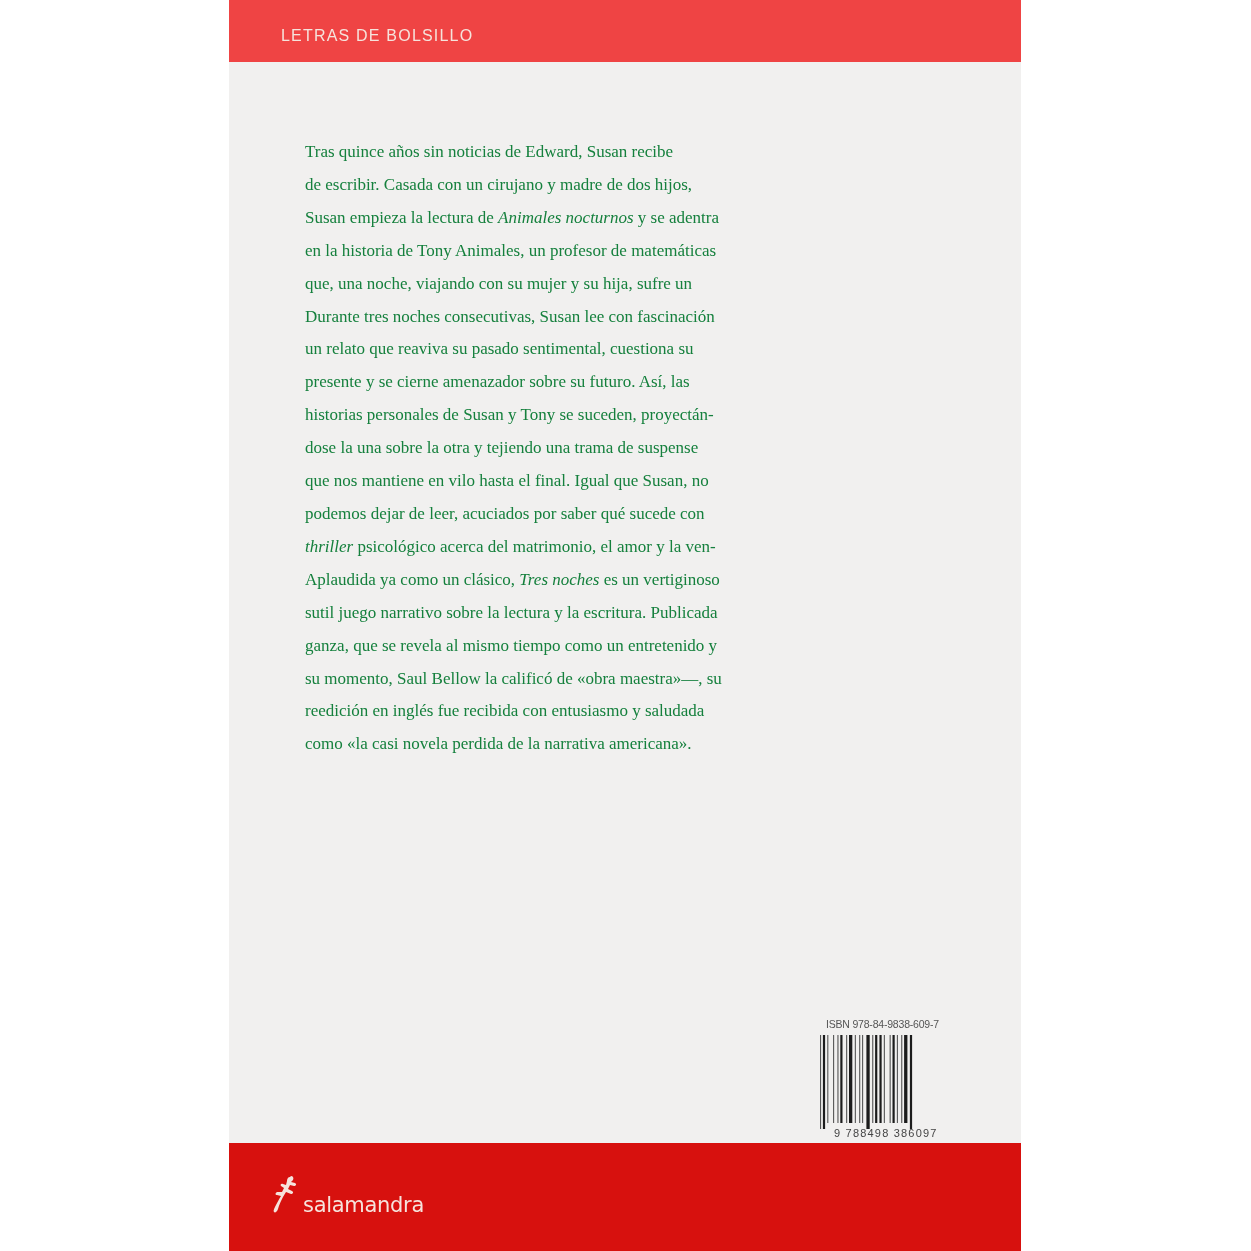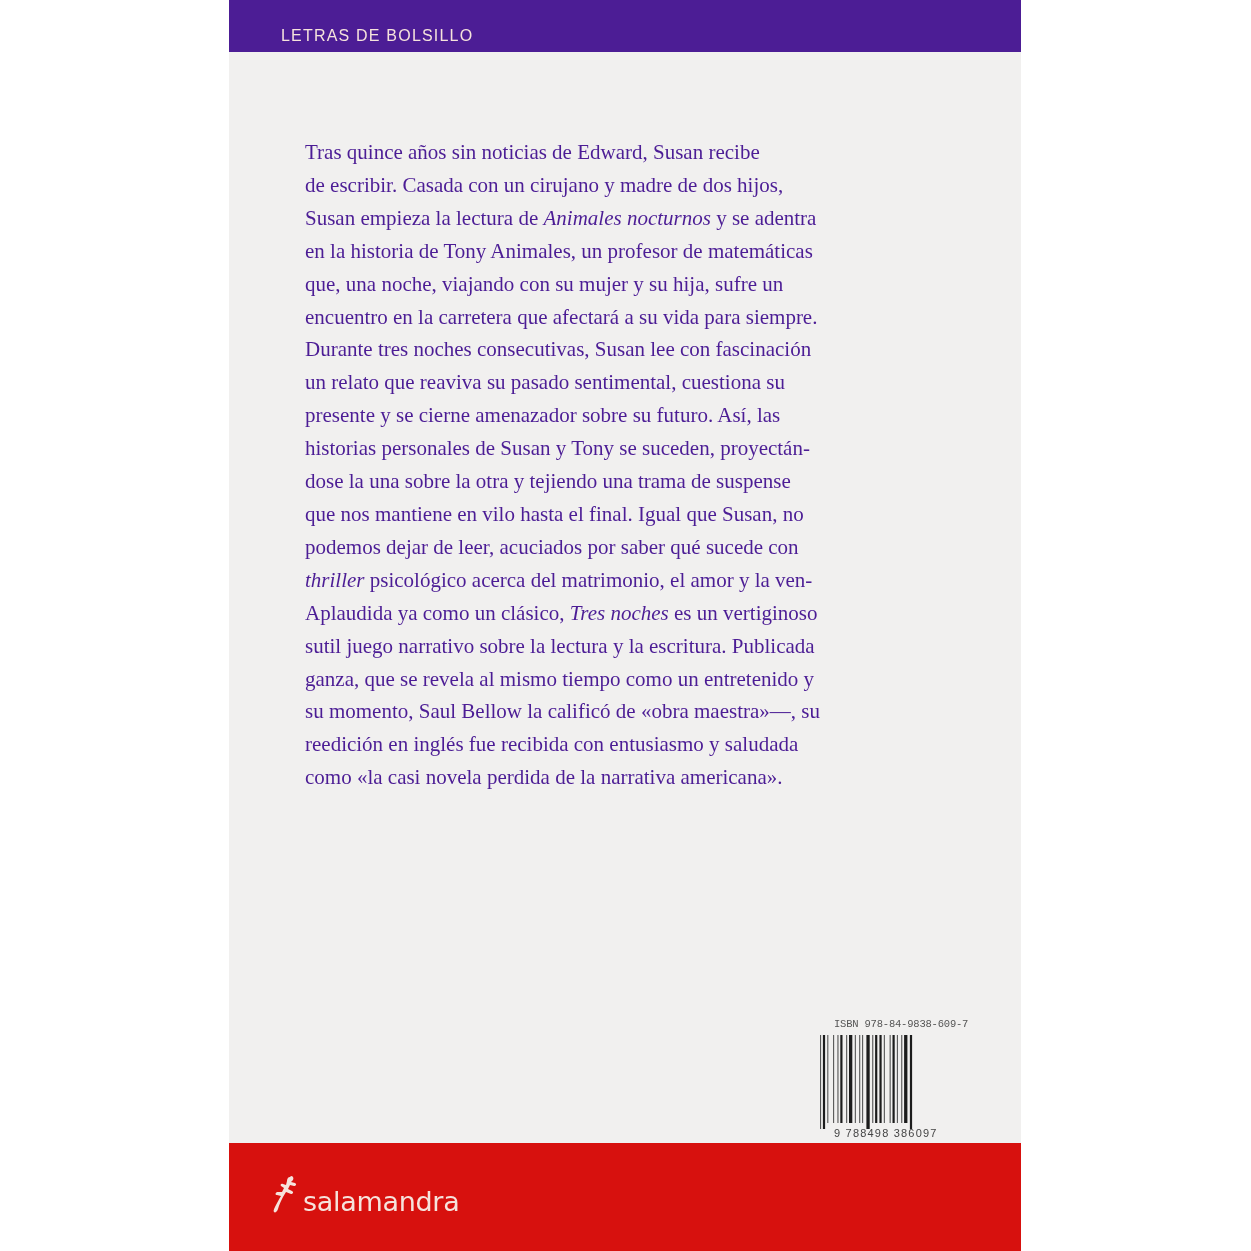--- a/index.html
+++ b/index.html
@@ -11,49 +11,49 @@
     font-family: "Liberation Serif", serif;
   }
   .cover {
     position: absolute;
     left: 229px; top: 0;
     width: 792px; height: 1251px;
     background: #f1f0ef;
   }
   .top-band {
     position: absolute; left: 0; top: 0;
-    width: 792px; height: 52px;
-    background: #4c1d95;
+    width: 792px; height: 62px;
+    background: #ef4444;
   }
   .series-label {
     position: absolute;
     left: 52px; top: 27px;
     color: #f6e3dc;
     font-family: "Liberation Sans", sans-serif;
     font-size: 16px;
     letter-spacing: 1.2px;
   }
   .blurb {
     position: absolute;
     left: 76px; top: 136px;
     width: 680px;
-    color: #4c1d95;
-    font-size: 21px;
+    color: #15803d;
+    font-size: 17px;
     line-height: 32.9px;
   }
   .blurb p { margin: 0; white-space: nowrap; }
   .blurb em { font-style: italic; }
   .barcode {
     position: absolute;
     left: 589px; top: 1018px;
     width: 135px; height: 122px;
   }
   .isbn-label {
-    position: absolute; left: 16px; top: 0;
-    font-family: Liberation Mono, monospace;
+    position: absolute; left: 8px; top: 0;
+    font-family: Liberation Sans, sans-serif;
     font-size: 10.5px; color: #555;
     letter-spacing: -0.2px;
     white-space: nowrap;
   }
   .bars {
     position: absolute; left: 0; top: 17px;
     width: 130px; height: 94px;
   }
   .ean-digits {
     position: absolute; left: 16px; top: 109px;
@@ -68,42 +68,41 @@
     background: #d7110e;
   }
   .publisher-logo {
     position: absolute; left: 42px; top: 31px;
     display: flex; align-items: flex-end;
   }
   .salamander-icon { width: 30px; height: 46px; }
   .publisher-name {
     color: #f6e3dc;
     font-family: "DejaVu Sans", sans-serif;
-    font-size: 27px;
+    font-size: 21px;
     margin-left: 2px;
     margin-bottom: 3px;
     letter-spacing: -0.3px;
   }
 </style>
 </head>
 <body>
 
 <div class="cover">
 
   <div class="top-band">
     <div class="series-label">LETRAS DE BOLSILLO</div>
   </div>
 
   <div class="blurb" id="blurb">
       <p><span>Tras quince años sin noticias de Edward, Susan recibe</span></p>
       <p><span>de escribir. Casada con un cirujano y madre de dos hijos,</span></p>
       <p><span>Susan empieza la lectura de </span><em>Animales nocturnos</em><span> y se adentra</span></p>
       <p><span>en la historia de Tony Animales, un profesor de matemáticas</span></p>
       <p><span>que, una noche, viajando con su mujer y su hija, sufre un</span></p>
-      <p><span>encuentro en la carretera que afectará a su vida para siempre.</span></p>
       <p><span>Durante tres noches consecutivas, Susan lee con fascinación</span></p>
       <p><span>un relato que reaviva su pasado sentimental, cuestiona su</span></p>
       <p><span>presente y se cierne amenazador sobre su futuro. Así, las</span></p>
       <p><span>historias personales de Susan y Tony se suceden, proyectán-</span></p>
       <p><span>dose la una sobre la otra y tejiendo una trama de suspense</span></p>
       <p><span>que nos mantiene en vilo hasta el final. Igual que Susan, no</span></p>
       <p><span>podemos dejar de leer, acuciados por saber qué sucede con</span></p>
       <p><em>thriller</em><span> psicológico acerca del matrimonio, el amor y la ven-</span></p>
       <p><span>Aplaudida ya como un clásico, </span><em>Tres noches</em><span> es un vertiginoso</span></p>
       <p><span>sutil juego narrativo sobre la lectura y la escritura. Publicada</span></p>

